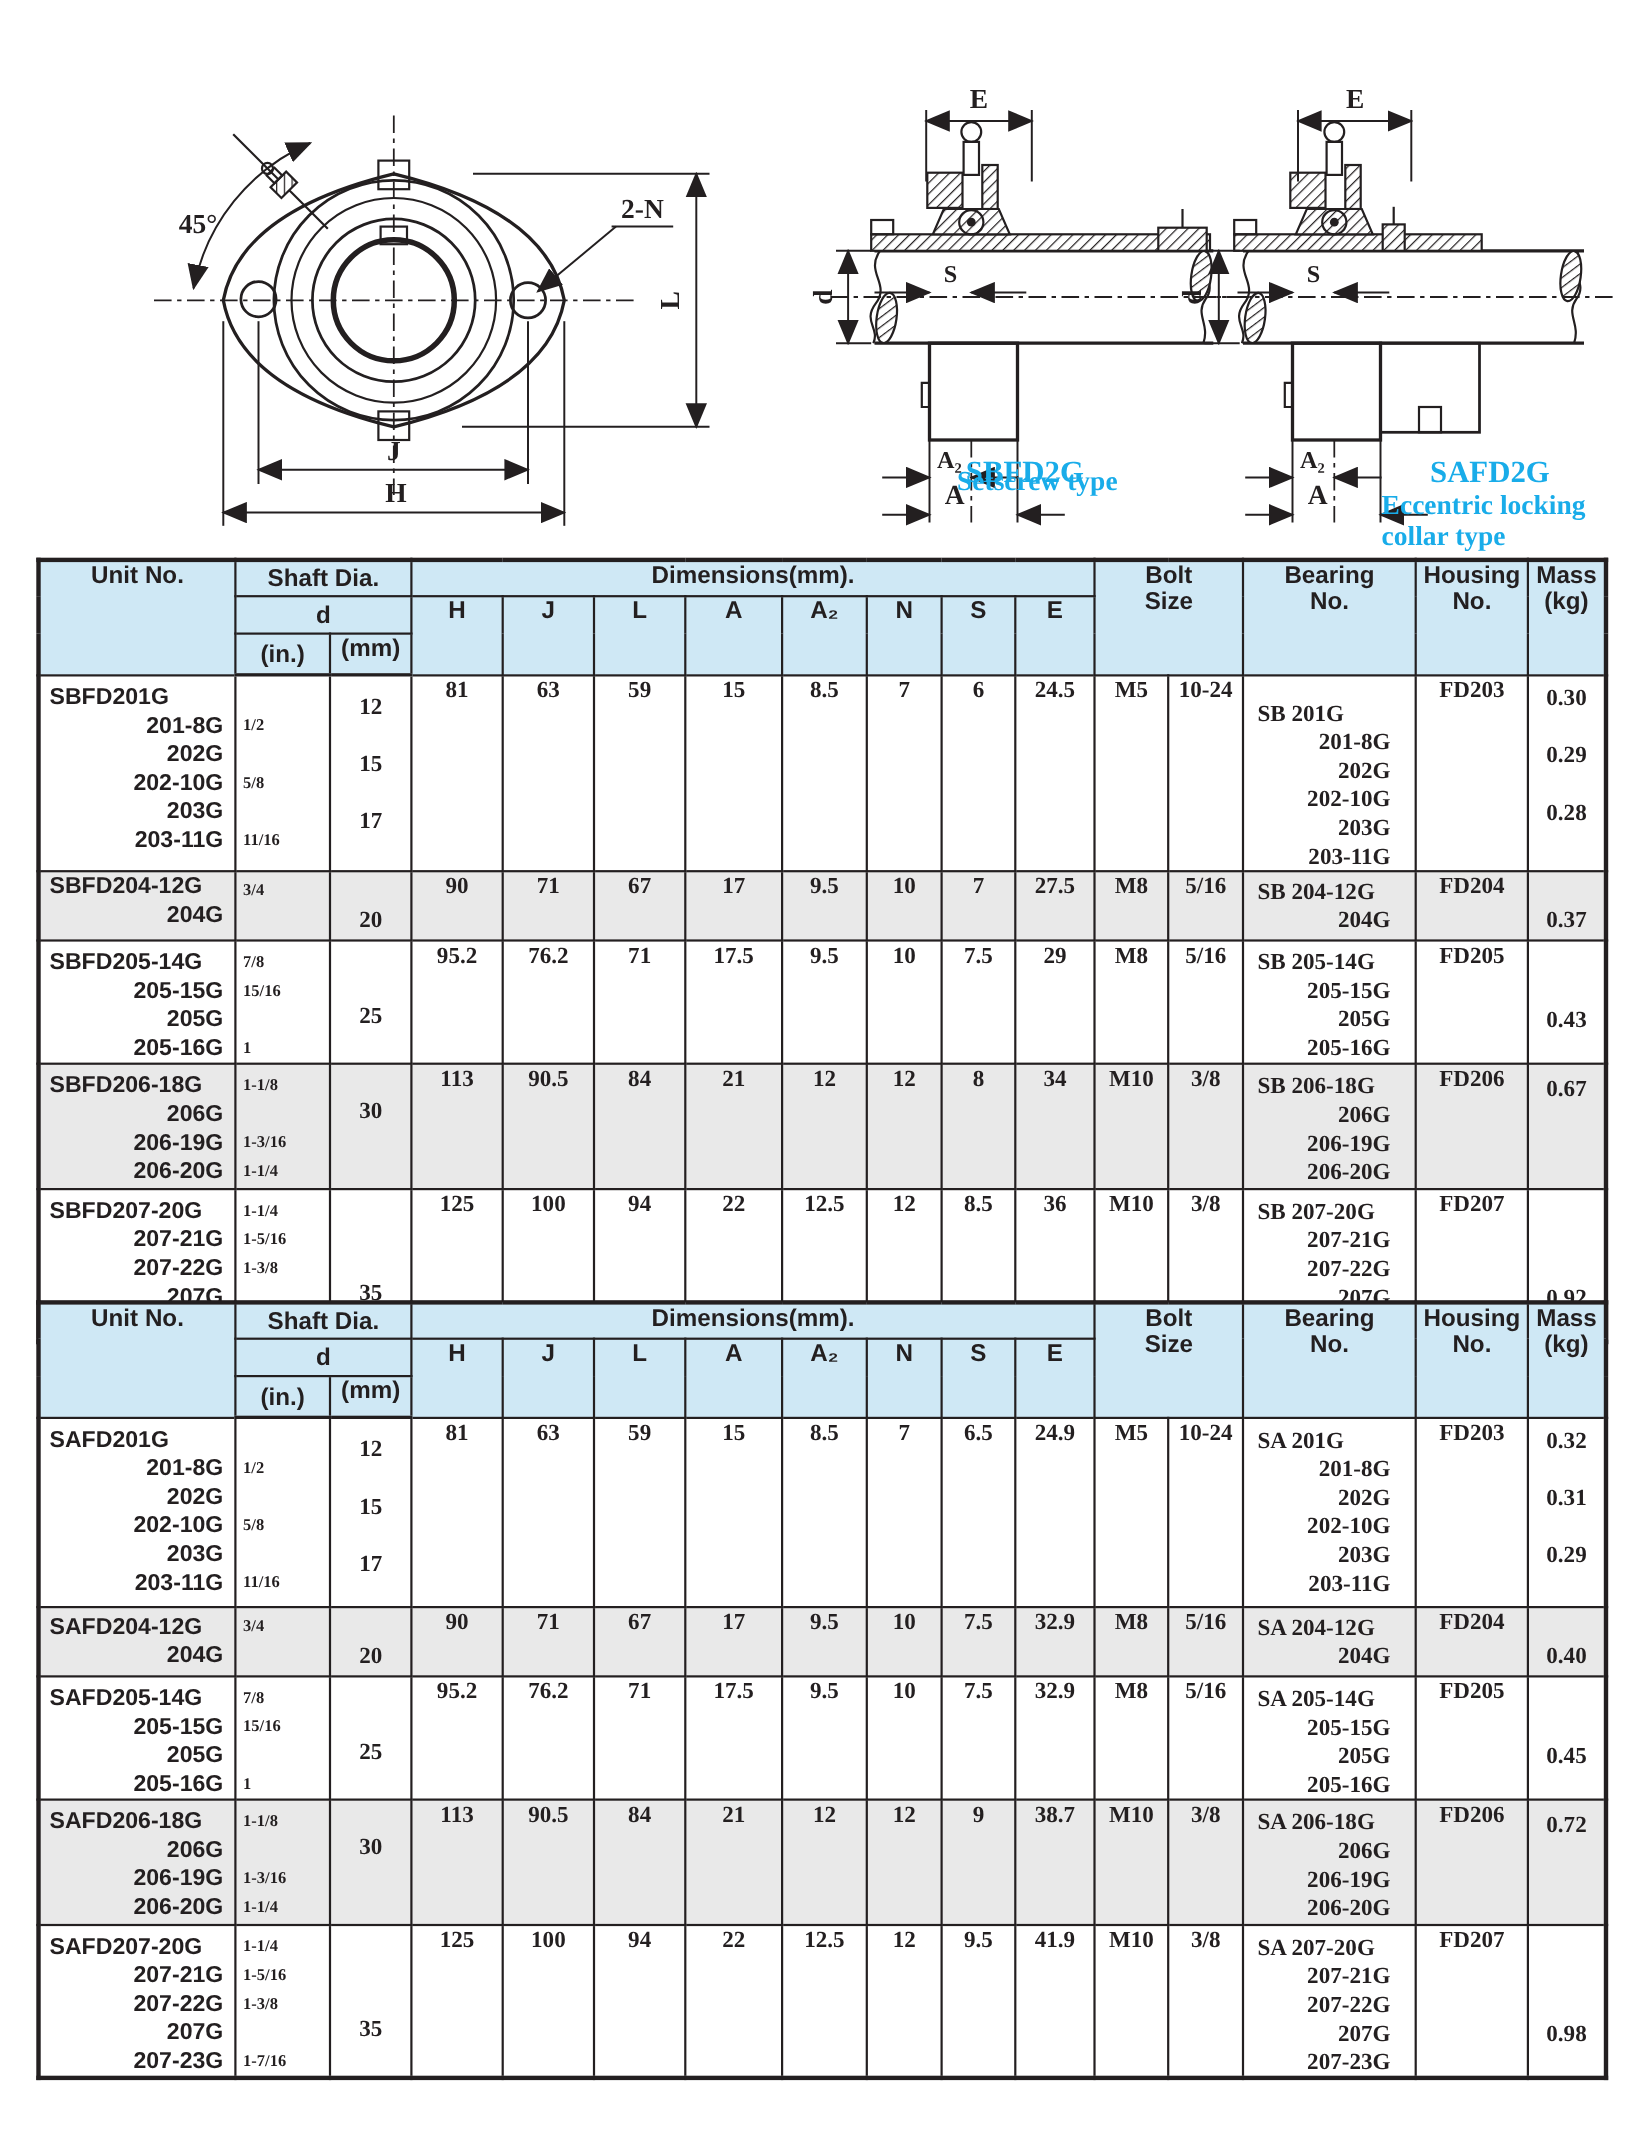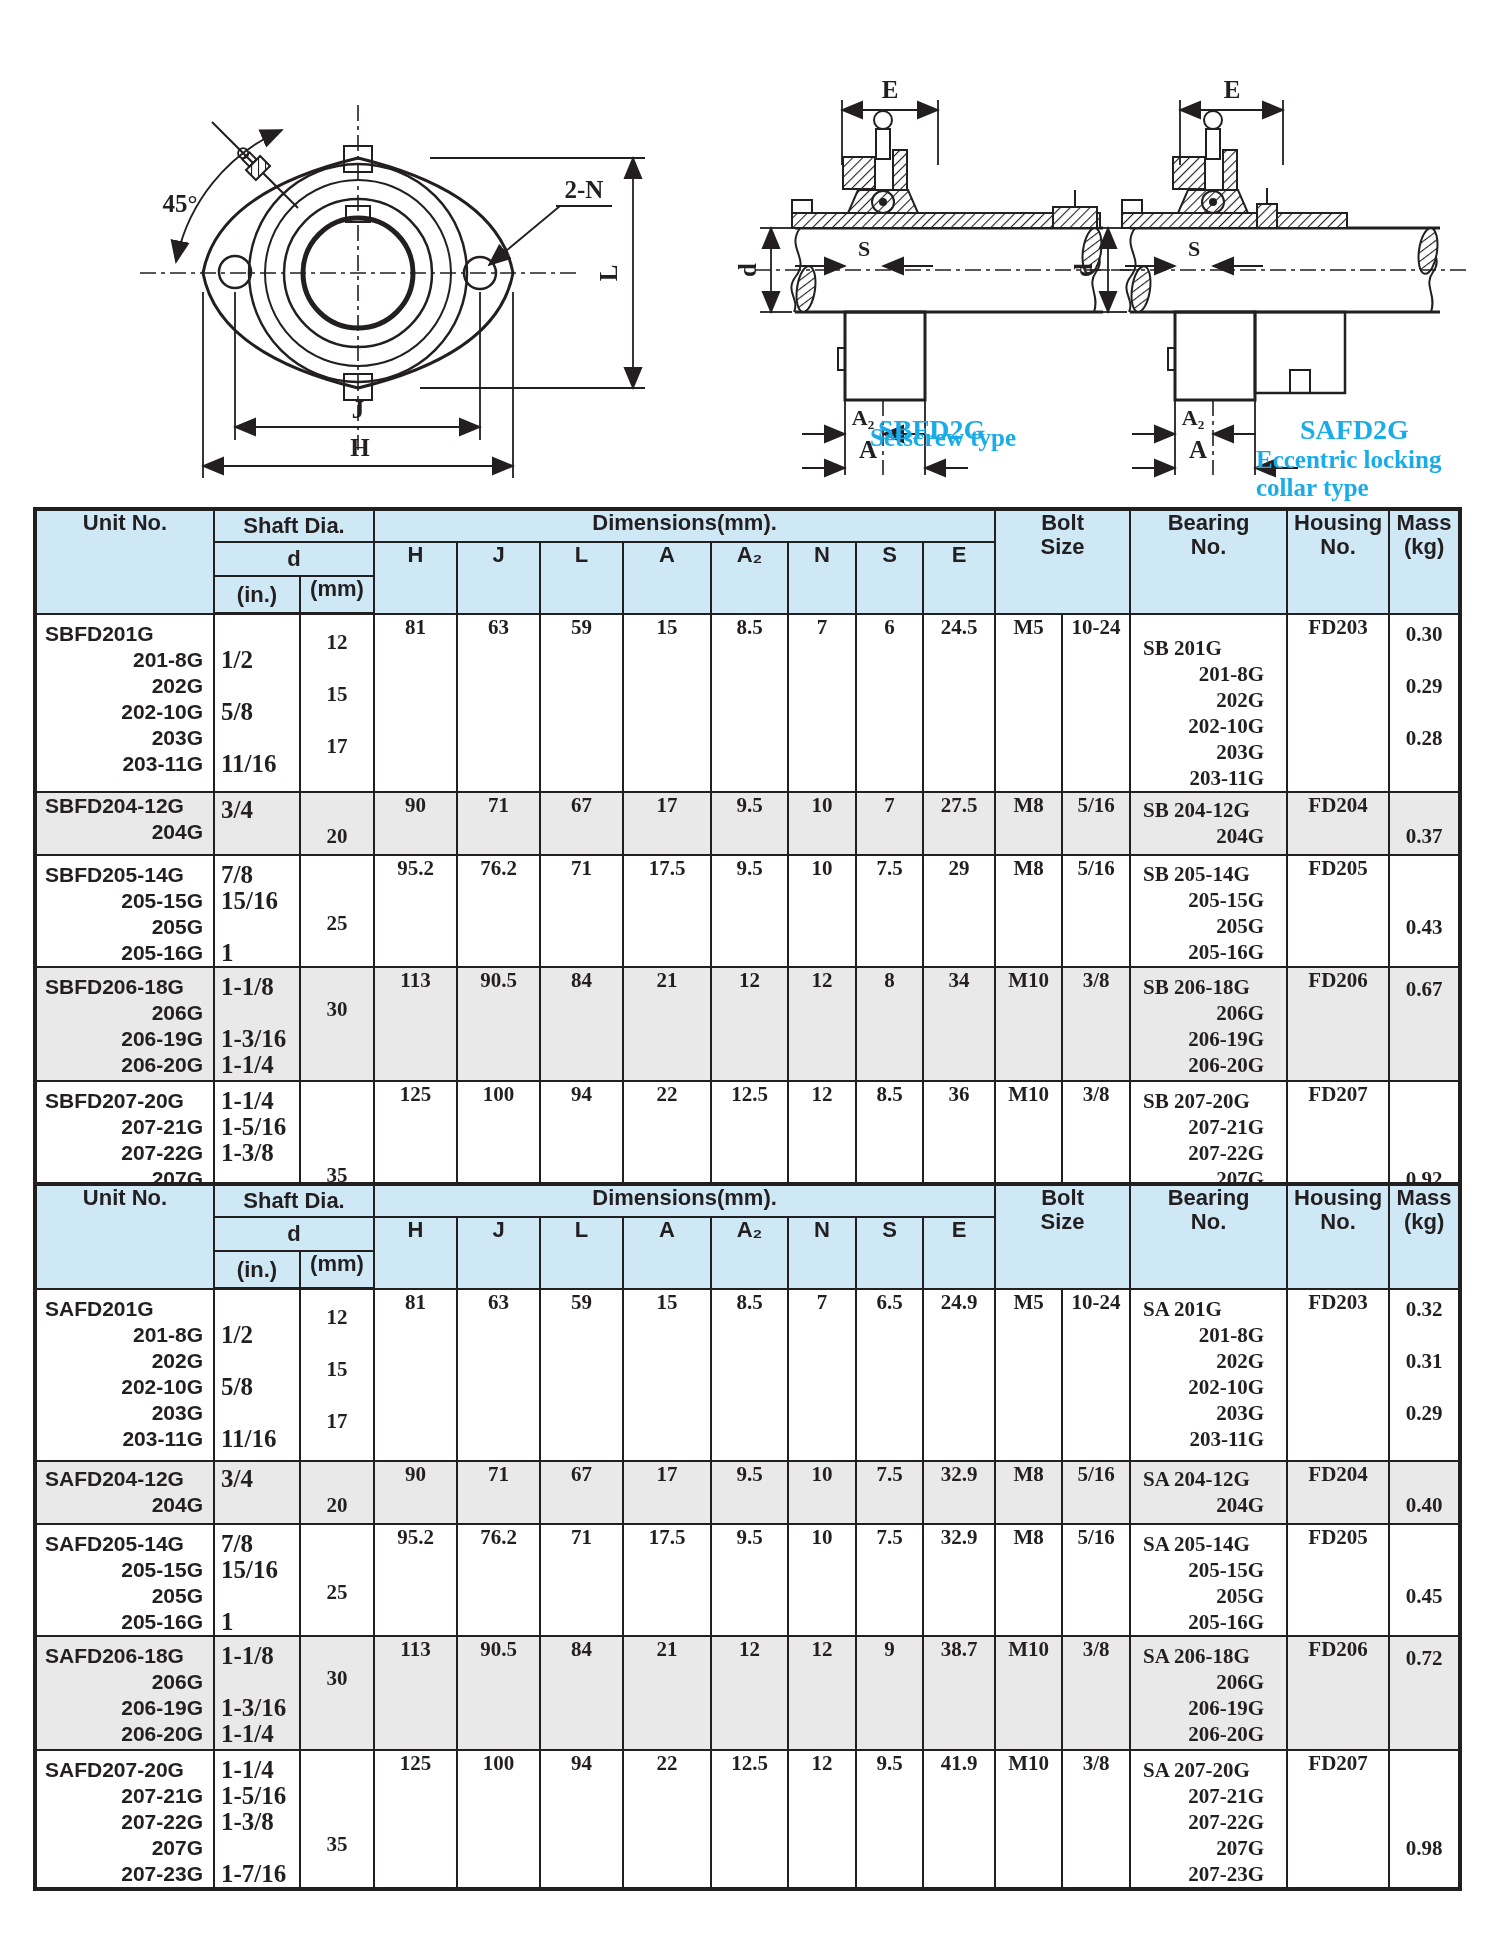--- a/index.html
+++ b/index.html
@@ -15,21 +15,21 @@
   table.spec thead th{background:#cfe8f5;font:bold 22px/24px "Liberation Sans",sans-serif;}
   table.spec thead tr.hr3 th{border-bottom-width:3px;text-align:right;}
   tr.shade td{background:#e9e9e9;}
   .cellc{display:flex;align-items:center;justify-content:center;width:100%;height:100%;}
   .lines{width:100%;box-sizing:border-box;}
   .ln{height:26px;font:bold 21px/26px "Liberation Serif",serif;white-space:nowrap;}
   .u-first{font:bold 21px/26px "Liberation Sans",sans-serif;text-align:left;padding-left:8px;}
   .u-rest{font:bold 21px/26px "Liberation Sans",sans-serif;text-align:right;padding-right:10px;}
   .b-first{text-align:left;padding-left:12px;}
   .b-rest{text-align:right;padding-right:22px;}
-  .in-line{text-align:left;padding-left:6px;font-size:25px;}
+  .in-line{text-align:left;padding-left:6px;font-size:15px;}
   .c-line{text-align:center;}
   .val{font:bold 21px "Liberation Serif",serif;}
   .h2l{display:flex;flex-direction:column;align-items:center;justify-content:center;height:100%;}
   #remark{position:absolute;left:33px;top:1851px;font:bold 22px "Liberation Serif",serif;color:#231f20;}
   
   .st{stroke:#231f20;fill:none;}
   .o3{stroke-width:3px;} .o25{stroke-width:2.5px;} .o2{stroke-width:2px;}
   .cl{stroke:#231f20;fill:none;stroke-width:1.6px;stroke-dasharray:16 5 4 5;}
   .dim{stroke:#231f20;fill:none;stroke-width:1.8px;}
   .hatch{fill:url(#hat);stroke:#231f20;stroke-width:2px;}

